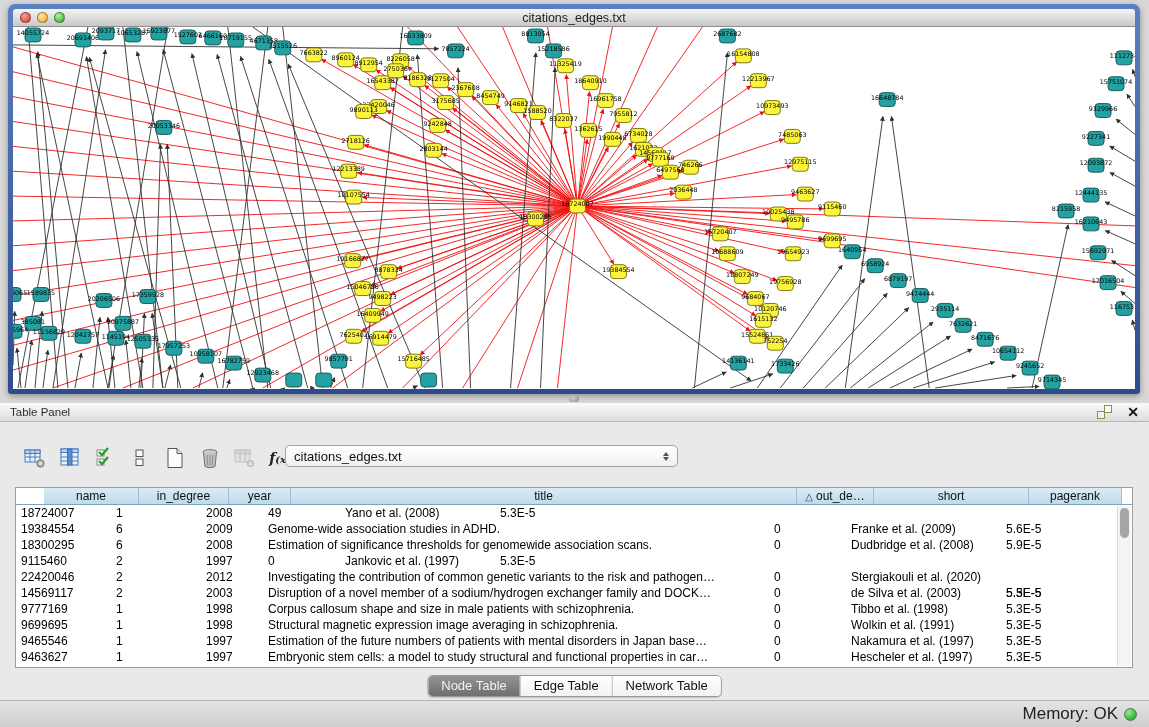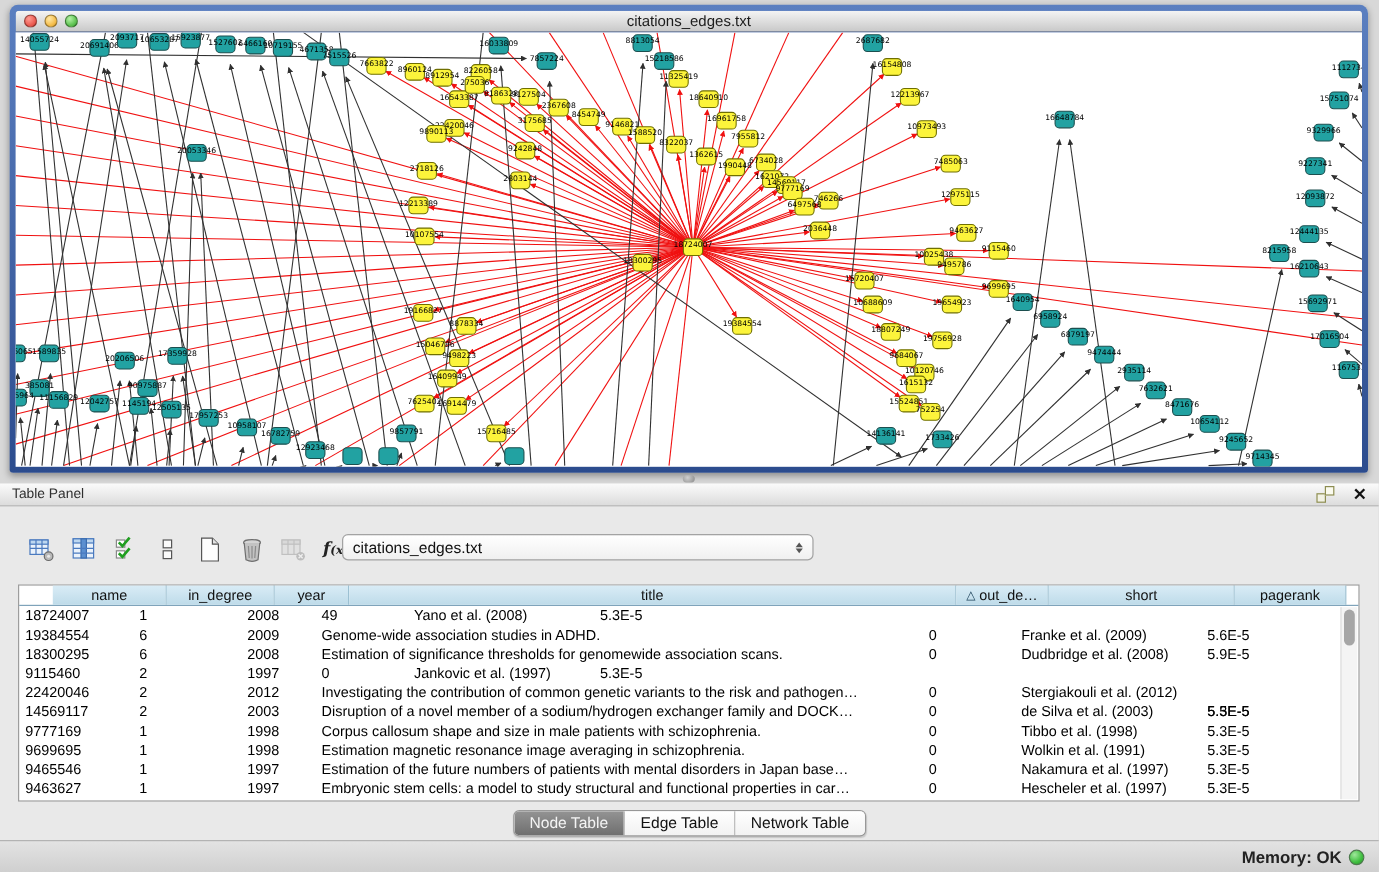--- a/index.html
+++ b/index.html
@@ -67,21 +67,21 @@
     display:flex; border:1px solid #989898; border-radius:5px; overflow:hidden;
     background:#ffffff; box-shadow:0 1px 1px rgba(0,0,0,.15); }
   .tab { padding:2px 13px 3px; font-size:13px; color:#111; background:linear-gradient(180deg,#ffffff,#f2f2f2);
     border-left:1px solid #b9b9b9; white-space:nowrap; }
   .tab:first-child { border-left:none; }
   .tab.selected { background:linear-gradient(180deg,#939393,#6f6f6f); color:#f4f4f4; }
 
   .status-bar { position:absolute; left:0; bottom:0; width:1149px; height:27px;
     background:linear-gradient(180deg,#e3e3e3,#cfcfcf); border-top:1px solid #b3b3b3;
     display:flex; align-items:center; justify-content:flex-end; padding-right:12px; gap:6px; }
-  .status-bar .mem { font-size:14px; color:#222;font-weight:bold; }
+  .status-bar .mem { font-size:17px; color:#222; }
   .mem-dot { width:13px; height:13px; border-radius:50%;
     background:radial-gradient(circle at 35% 30%, #9fe79b, #3fbf3f 60%, #2d8f2d); border:1px solid #4d7a4d; }
 </style>
 </head>
 <body>
 
 <div class="net-window">
   <div class="titlebar">
     <div class="lights">
       <span class="light r"></span>
@@ -666,21 +666,21 @@
           <div class="g-cell" style="width: 77px;">0</div>
           <div class="g-cell" style="width: 155px;">Jankovic et al. (1997)</div>
           <div class="g-cell" style="width: 93px;">5.3E-5</div>
         </div>
         <div class="g-row">
           <div class="g-cell" style="width: 95px;">22420046</div>
           <div class="g-cell" style="width: 90px;">2</div>
           <div class="g-cell" style="width: 62px;">2012</div>
           <div class="g-cell" style="width: 506px;">Investigating the contribution of common genetic variants to the risk and pathogen…</div>
           <div class="g-cell" style="width: 77px;">0</div>
-          <div class="g-cell" style="width: 155px;">Stergiakouli et al. (2012)</div>
+          <div class="g-cell" style="width: 155px;">Stergiakouli et al. (2020)</div>
           <div class="g-cell" style="width: 93px; margin-top: 32px;">5.5E-5</div>
         </div>
         <div class="g-row">
           <div class="g-cell" style="width: 95px;">14569117</div>
           <div class="g-cell" style="width: 90px;">2</div>
           <div class="g-cell" style="width: 62px;">2003</div>
           <div class="g-cell" style="width: 506px;">Disruption of a novel member of a sodium/hydrogen exchanger family and DOCK…</div>
           <div class="g-cell" style="width: 77px;">0</div>
           <div class="g-cell" style="width: 155px;">de Silva et al. (2003)</div>
           <div class="g-cell" style="width: 93px;">5.3E-5</div>
@@ -691,21 +691,21 @@
           <div class="g-cell" style="width: 62px;">1998</div>
           <div class="g-cell" style="width: 506px;">Corpus callosum shape and size in male patients with schizophrenia.</div>
           <div class="g-cell" style="width: 77px;">0</div>
           <div class="g-cell" style="width: 155px;">Tibbo et al. (1998)</div>
           <div class="g-cell" style="width: 93px;">5.3E-5</div>
         </div>
         <div class="g-row">
           <div class="g-cell" style="width: 95px;">9699695</div>
           <div class="g-cell" style="width: 90px;">1</div>
           <div class="g-cell" style="width: 62px;">1998</div>
-          <div class="g-cell" style="width: 506px;">Estimation magnetic resonance image averaging in schizophrenia.</div>
+          <div class="g-cell" style="width: 506px;">Structural magnetic expression image averaging in schizophrenia.</div>
           <div class="g-cell" style="width: 77px;">0</div>
           <div class="g-cell" style="width: 155px;">Wolkin et al. (1991)</div>
           <div class="g-cell" style="width: 93px;">5.3E-5</div>
         </div>
         <div class="g-row">
           <div class="g-cell" style="width: 95px;">9465546</div>
           <div class="g-cell" style="width: 90px;">1</div>
           <div class="g-cell" style="width: 62px;">1997</div>
           <div class="g-cell" style="width: 506px;">Estimation of the future numbers of patients with mental disorders in Japan base…</div>
           <div class="g-cell" style="width: 77px;">0</div>

